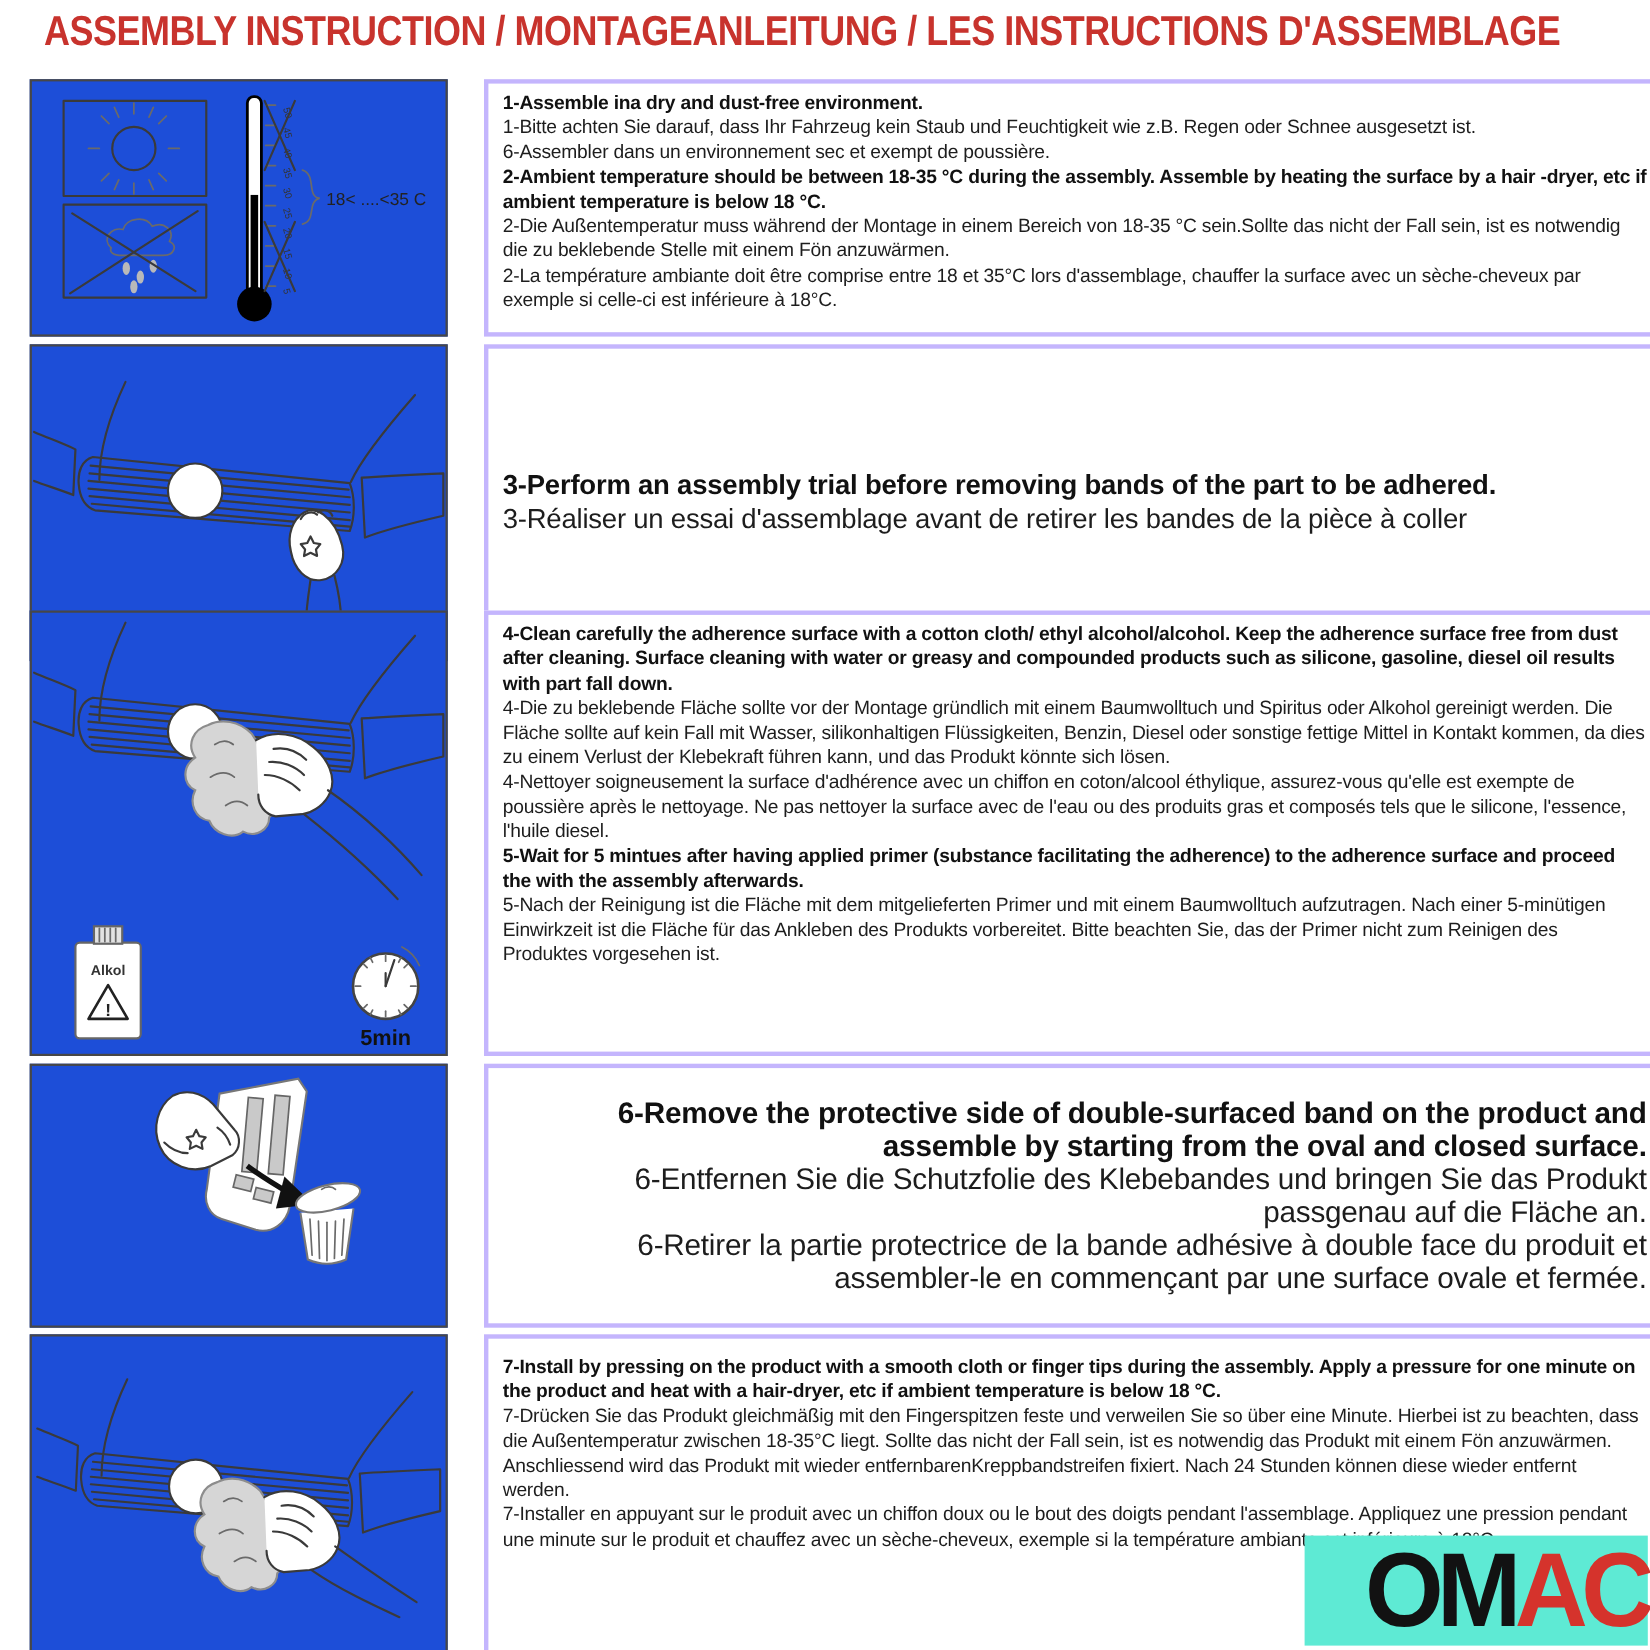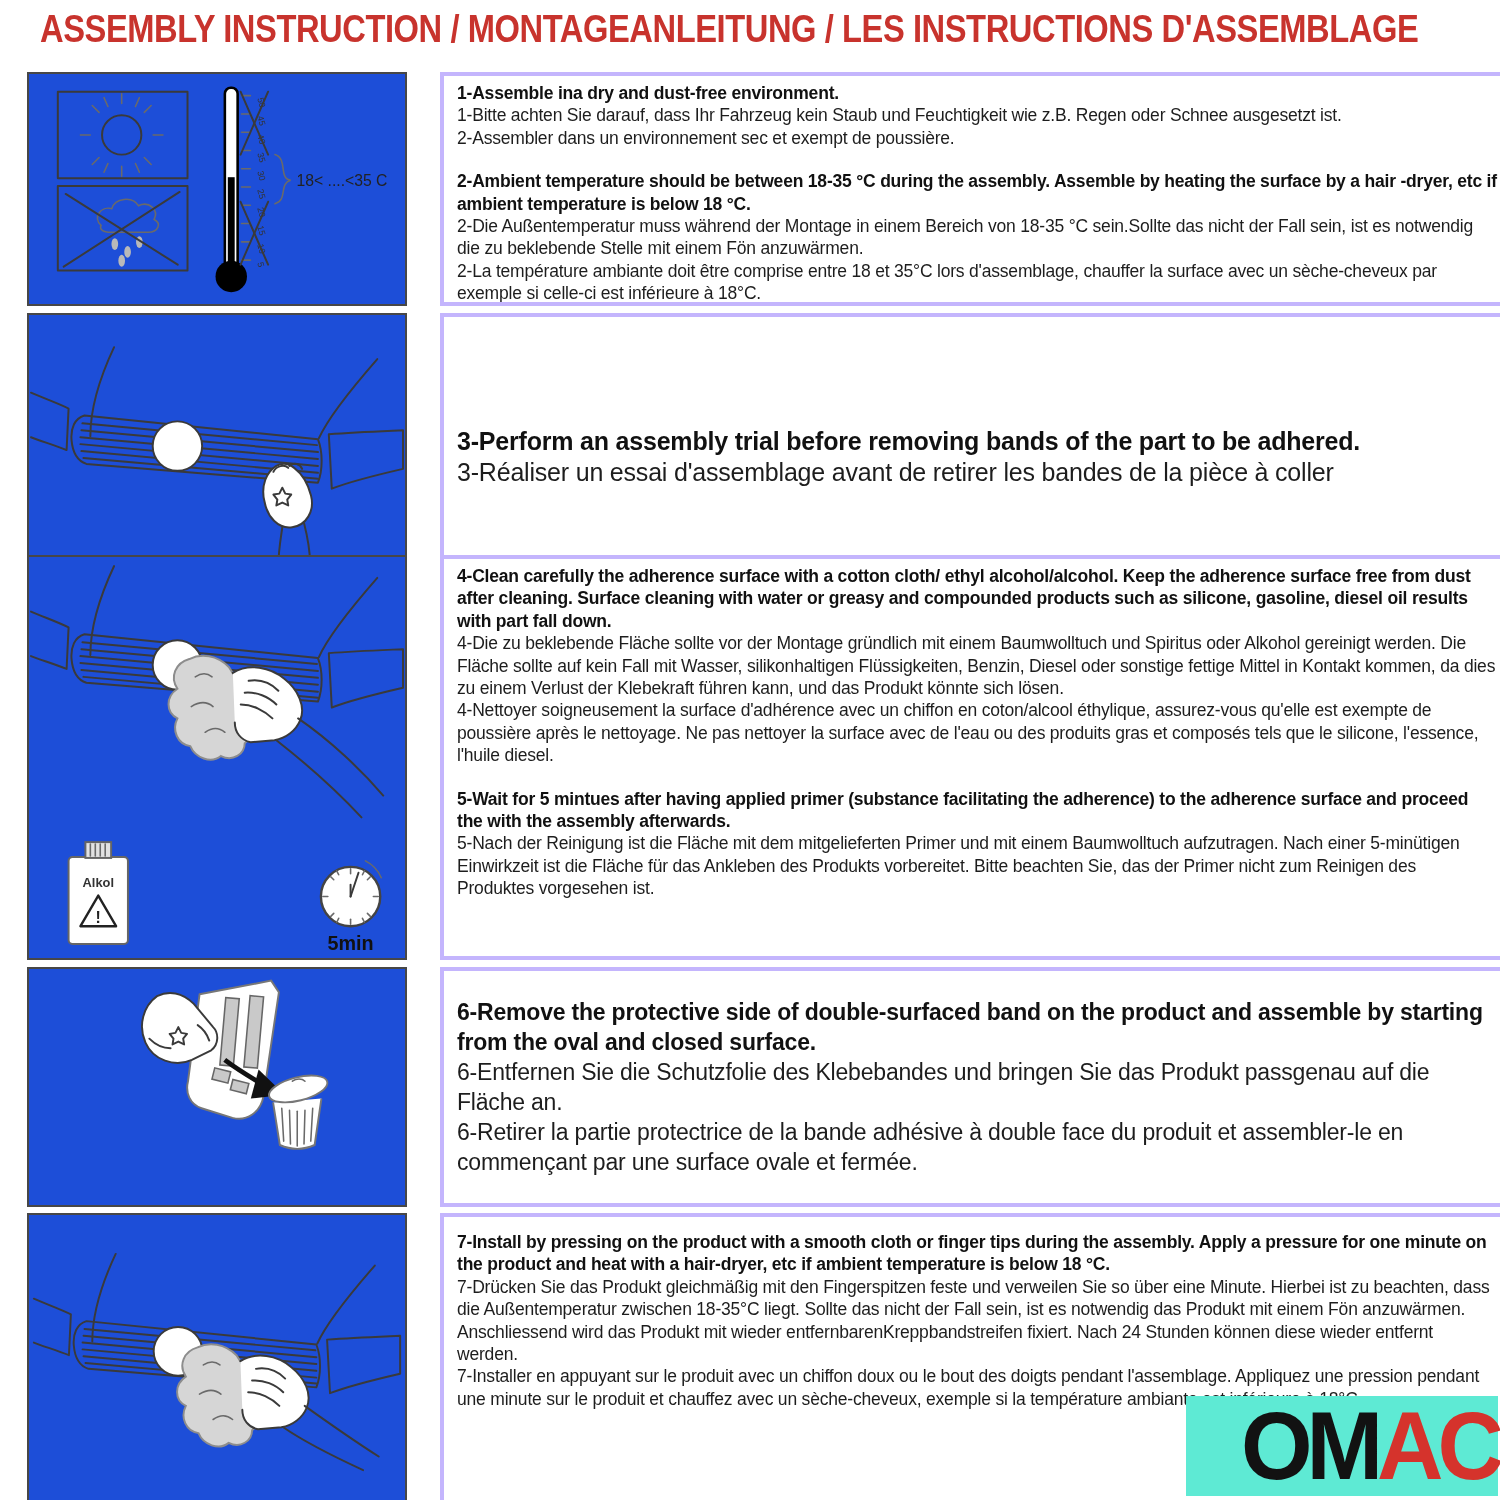--- a/index.html
+++ b/index.html
@@ -24,25 +24,25 @@
     border:2px solid var(--box-gray);background:#1d4ed8;box-sizing:border-box;
     display:flex;align-items:center;justify-content:center;
   }
   .text-box{
     position:absolute;left:440px;width:1074px;height:100%;
     border:4px solid #c4b5fd;background:#fff;box-sizing:border-box;
     padding:6px 13px;overflow:hidden;
   }
   .text-box p{margin:0;color:var(--ink);letter-spacing:-0.2px;}
   .text-box p.bold{font-weight:700;color:#111;}
-  .text-box p.gap{margin-top:21px;}
+  .text-box p.gap{}
 
   .size-s p{font-size:17.5px;line-height:22.4px;}
   .size-l p{font-size:25px;line-height:31px;}
-  .size-m p{font-size:23px;line-height:30px;}
+  .size-m p{font-size:27px;line-height:30px;text-align:right;}
   .center-v{display:flex;flex-direction:column;justify-content:center;}
   .pad-top{padding-top:14px;}
 
   .r1{top:72px;height:234px;}
   .r2{top:313px;height:288px;}
   .r3{top:555px;height:405px;}
   .r4{top:967px;height:240px;}
   .r5{top:1213px;height:300px;}
 
   svg .ln{stroke:var(--line);stroke-width:2;fill:none;stroke-linecap:round;stroke-linejoin:round;}
@@ -137,21 +137,21 @@
             <line x1="242" y1="128" x2="214" y2="192"></line>
         </g>
         <path class="ln-thin" d="M249,80 C259,83 256,96 259,102 C261,106 265,106 265,106 C265,106 261,107 259,111 C256,118 259,127 249,130" stroke="#333"></path>
       </g>
       <text x="271" y="112" font-size="16" fill="#222">18&lt; ....&lt;35 C</text>
     </svg>
   </div>
   <div class="text-box size-s">
       <p class="bold">1-Assemble ina dry and dust-free environment.</p>
       <p class="">1-Bitte achten Sie darauf, dass Ihr Fahrzeug kein Staub und Feuchtigkeit wie z.B. Regen oder Schnee ausgesetzt ist.</p>
-      <p class="">2-Assembler dans un environnement sec et exempt de poussière.</p>
+      <p class="">6-Assembler dans un environnement sec et exempt de poussière.</p>
       <p class="bold gap">2-Ambient temperature should be between 18-35 °C  during the assembly. Assemble by heating the surface by a hair -dryer, etc if ambient temperature is below 18 °C.</p>
       <p class="">2-Die Außentemperatur muss während der Montage in einem Bereich von 18-35 °C  sein.Sollte das nicht der Fall sein, ist es notwendig die zu beklebende Stelle mit einem Fön anzuwärmen.</p>
       <p class="">2-La température ambiante doit être comprise entre 18 et 35°C lors d'assemblage, chauffer la surface avec un sèche-cheveux par exemple si celle-ci est inférieure à 18°C.</p>
     </div>
 </div>
 
 <div class="row r2">
   <div class="illus-box">
     <svg width="376" height="228" viewBox="0 0 380 230">
       <g class="ln">

